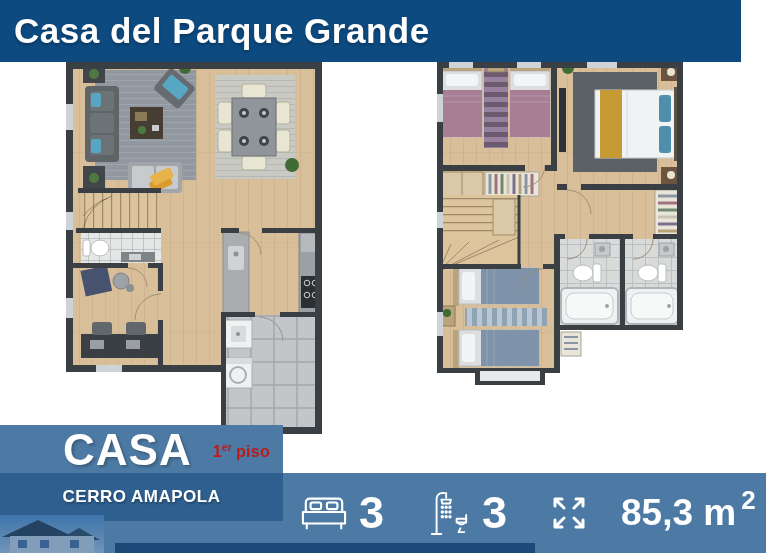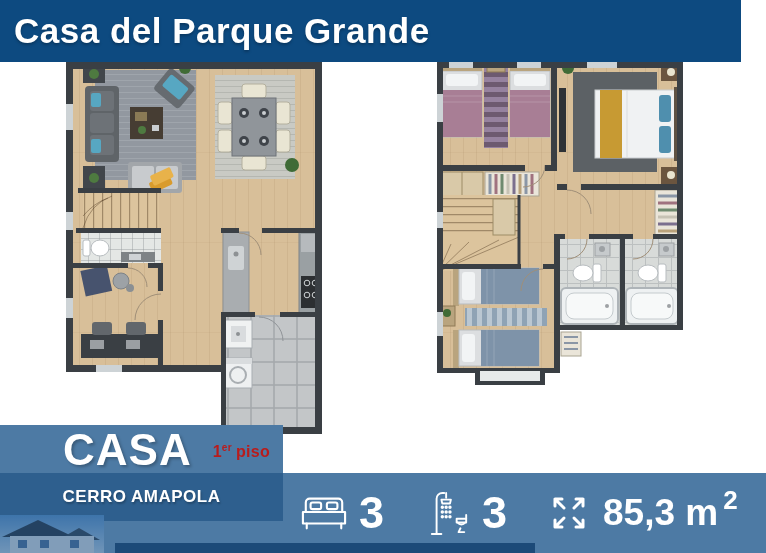--- a/index.html
+++ b/index.html
@@ -42,21 +42,21 @@
   .band-text{
     color:#ffffff;font-size:17px;font-weight:bold;letter-spacing:.5px;white-space:nowrap;
     text-shadow:1px 2px 2px rgba(0,0,0,.25);
   }
   .stat{position:absolute;top:481px;display:flex;align-items:center;z-index:4;color:#fff;}
   .stat-bed{left:301px;}
   .stat-bath{left:428px;}
   .stat-area{left:549px;}
   .stat svg{display:block;}
   .stat-num{font-size:45px;font-weight:bold;margin-left:12px;line-height:64px;}
-  .area-val{font-size:37px;font-weight:bold;margin-left:14px;line-height:64px;}
+  .area-val{font-size:37px;font-weight:bold;margin-left:32px;line-height:64px;}
   .area-exp{font-size:26px;font-weight:bold;position:relative;top:-13px;margin-left:5px;}
   
   .photo{position:absolute;left:0;top:515px;width:104px;height:38px;overflow:hidden;z-index:6;}
   .sky{position:absolute;left:0;top:0;right:0;bottom:0;background:linear-gradient(#5d94c9,#b9d0e2);}
   .roof1{position:absolute;left:2px;top:5px;width:72px;height:17px;background:#2e3a46;
          clip-path:polygon(50% 0,100% 100%,0 100%);}
   .roof2{position:absolute;left:58px;top:13px;width:42px;height:12px;background:#3a4754;
          clip-path:polygon(50% 0,100% 100%,0 100%);}
   .house-body{position:absolute;left:10px;top:21px;width:84px;height:17px;background:#d8dee3;}
   .win{position:absolute;width:9px;height:8px;background:#51749c;top:25px;}

